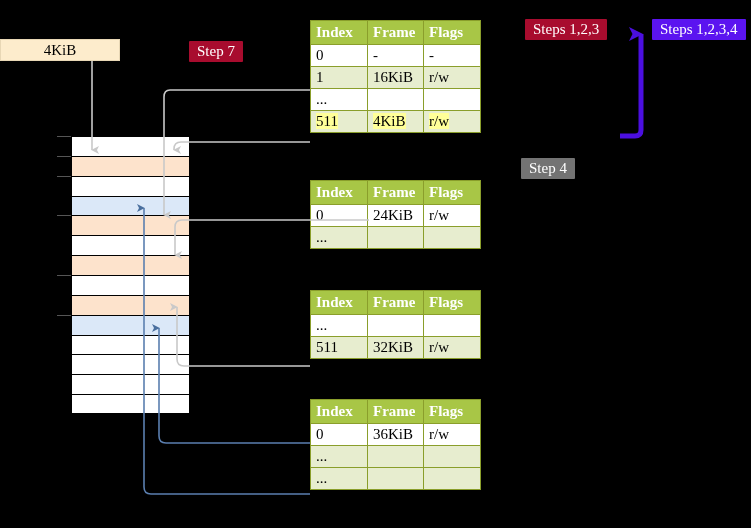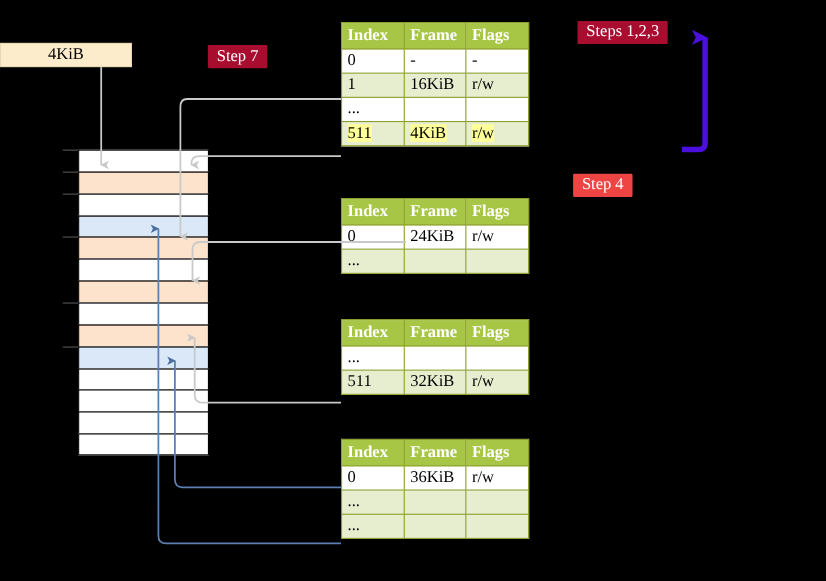--- a/index.html
+++ b/index.html
@@ -37,21 +37,22 @@
 </style>
 </head>
 <body>
 
 <div id="root">
 
   <div class="memlabel" style="left:0px;top:39px;width:120px;height:22px;">4KiB</div>
 
   <div class="badge red" style="left: 189px; top: 41px; background: rgb(168, 12, 46);">Step 7</div>
   <div class="badge red" style="left: 512px; top: 19px; background: rgb(168, 12, 46); margin-left: 13px;">Steps 1,2,3</div>
-  <div class="badge red" style="left: 521px; top: 158px; background: #ef4444;">Step 4</div>
+  <div class="badge purple" style="left: 652px; top: 19px; background: rgb(91, 20, 240);">Steps 1,2,3,4</div>
+  <div class="badge red" style="left: 521px; top: 158px; background: #737373;">Step 4</div>
 
   <div class="gridbox" id="gridbox">
       <div class="gridrow" style="top: 0px; height: 19.8571px;"></div>
       <div class="gridrow orange" style="top: 19.8571px; height: 19.8571px;"></div>
       <div class="gridrow" style="top: 39.7143px; height: 19.8571px;"></div>
       <div class="gridrow blue" style="top: 59.5714px; height: 19.8571px;"></div>
       <div class="gridrow orange" style="top: 79.4286px; height: 19.8571px;"></div>
       <div class="gridrow" style="top: 99.2857px; height: 19.8571px;"></div>
       <div class="gridrow orange" style="top: 119.143px; height: 19.8571px;"></div>
       <div class="gridrow" style="top: 139px; height: 19.8571px;"></div>

